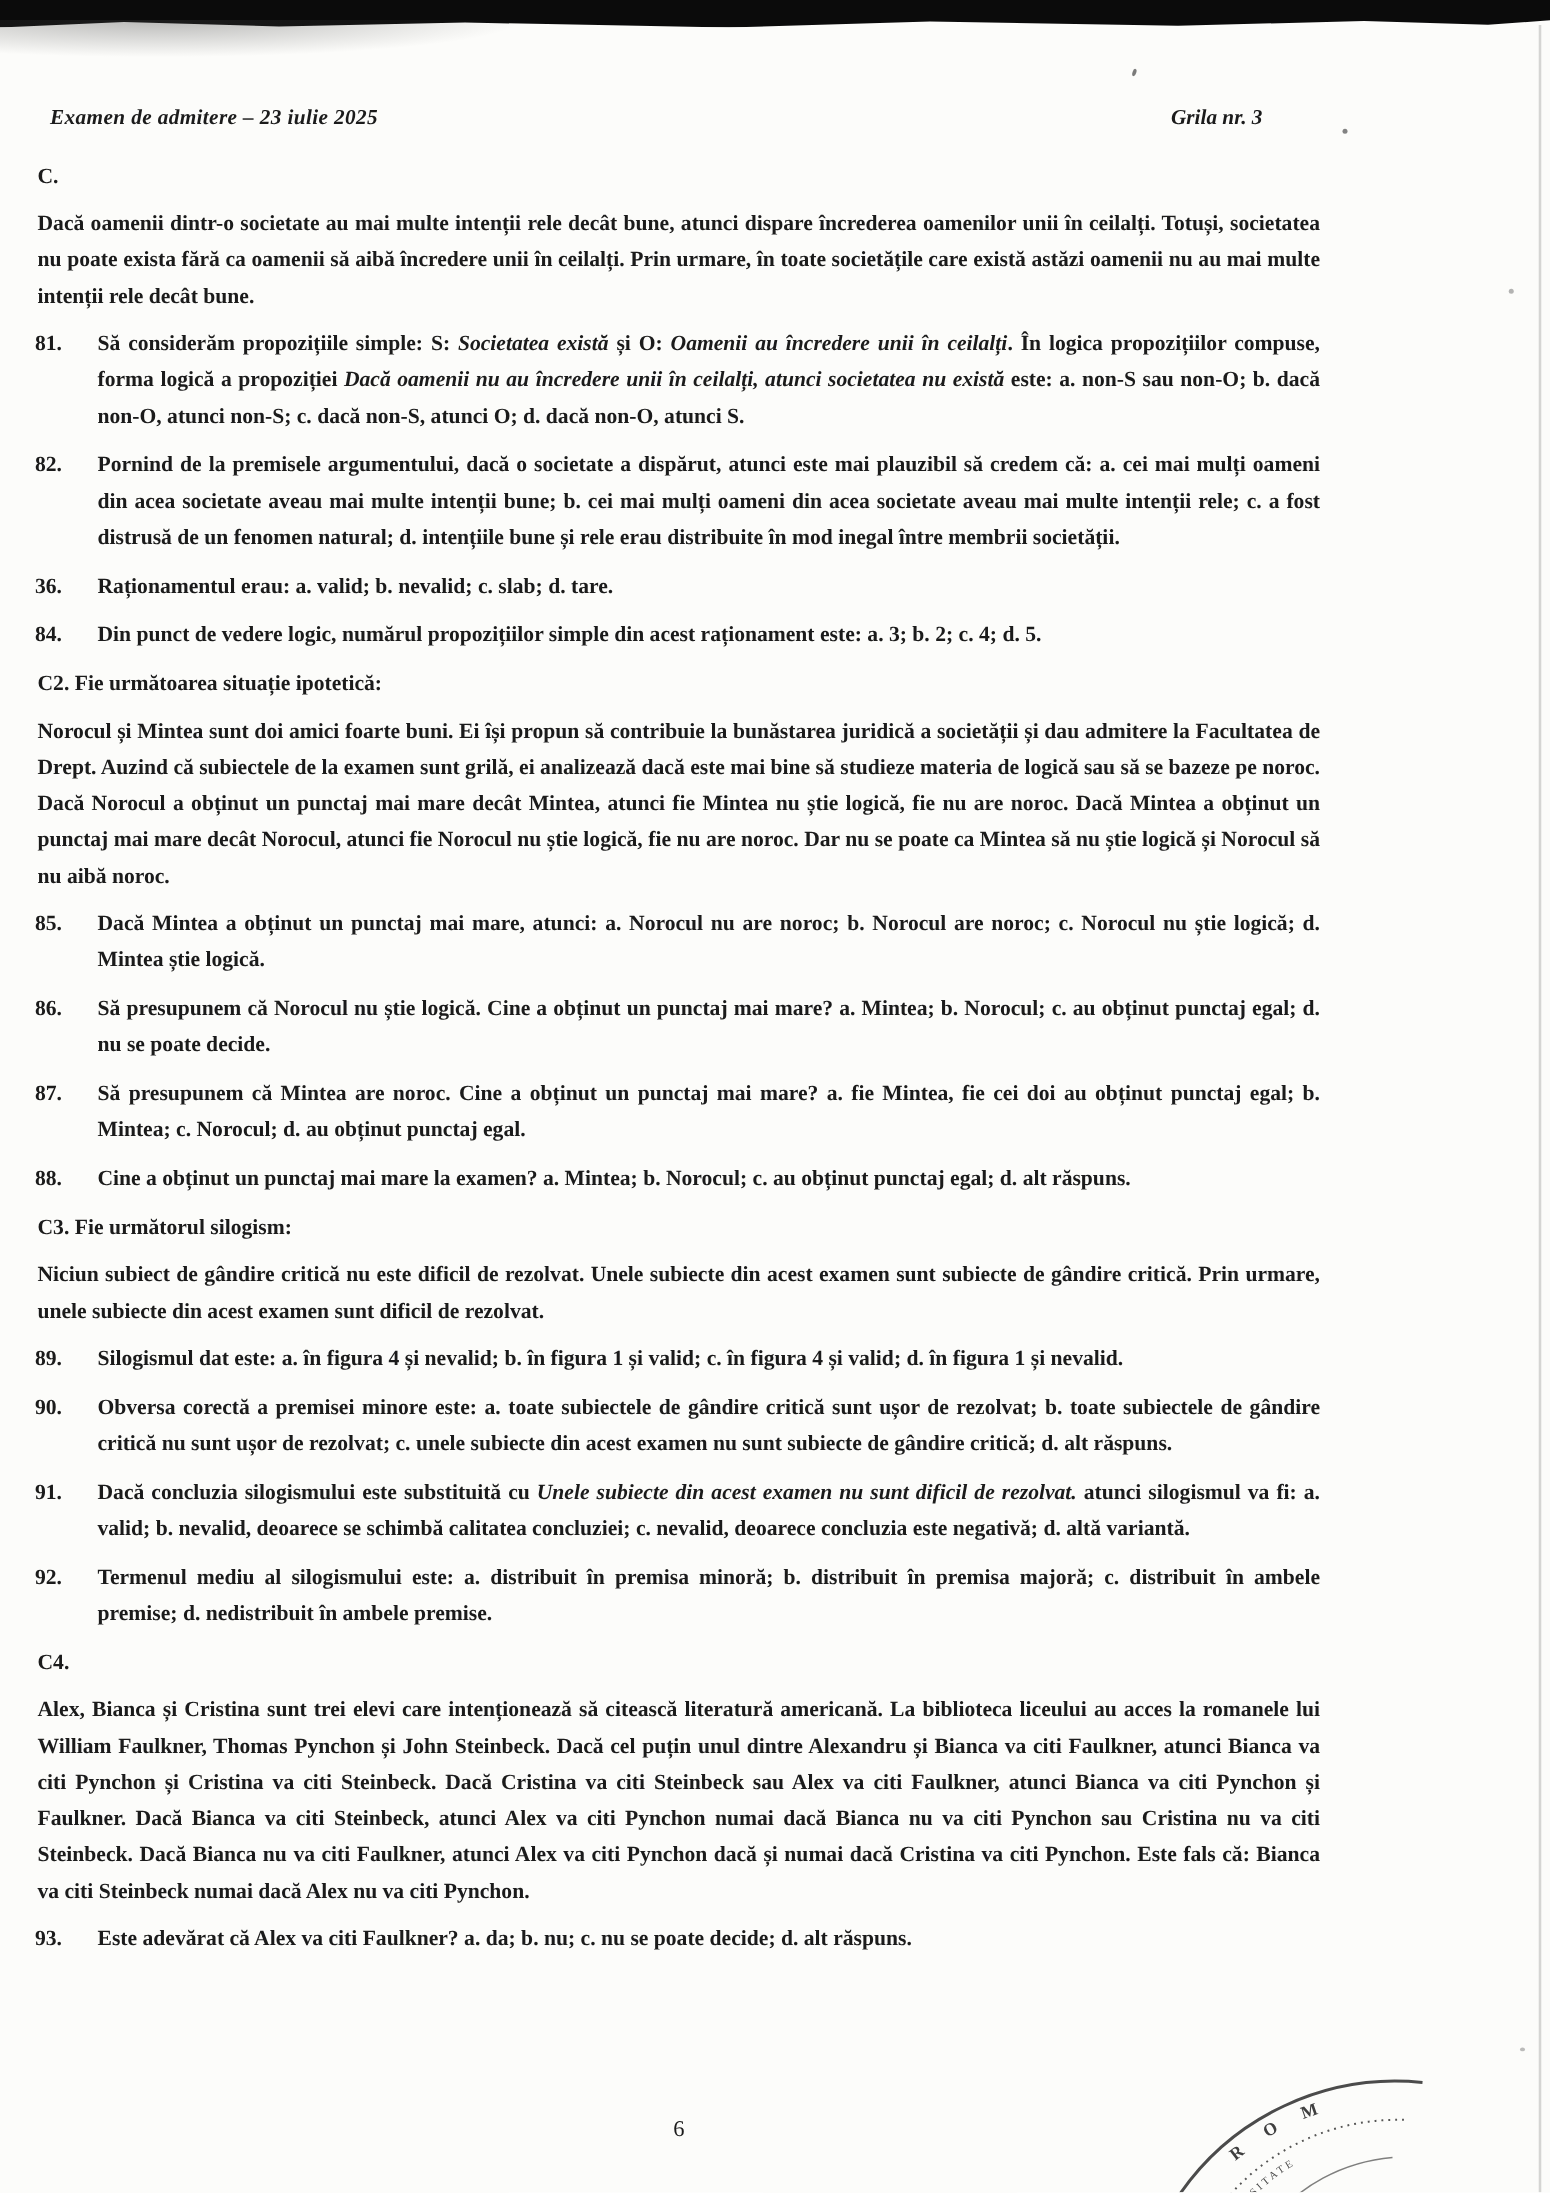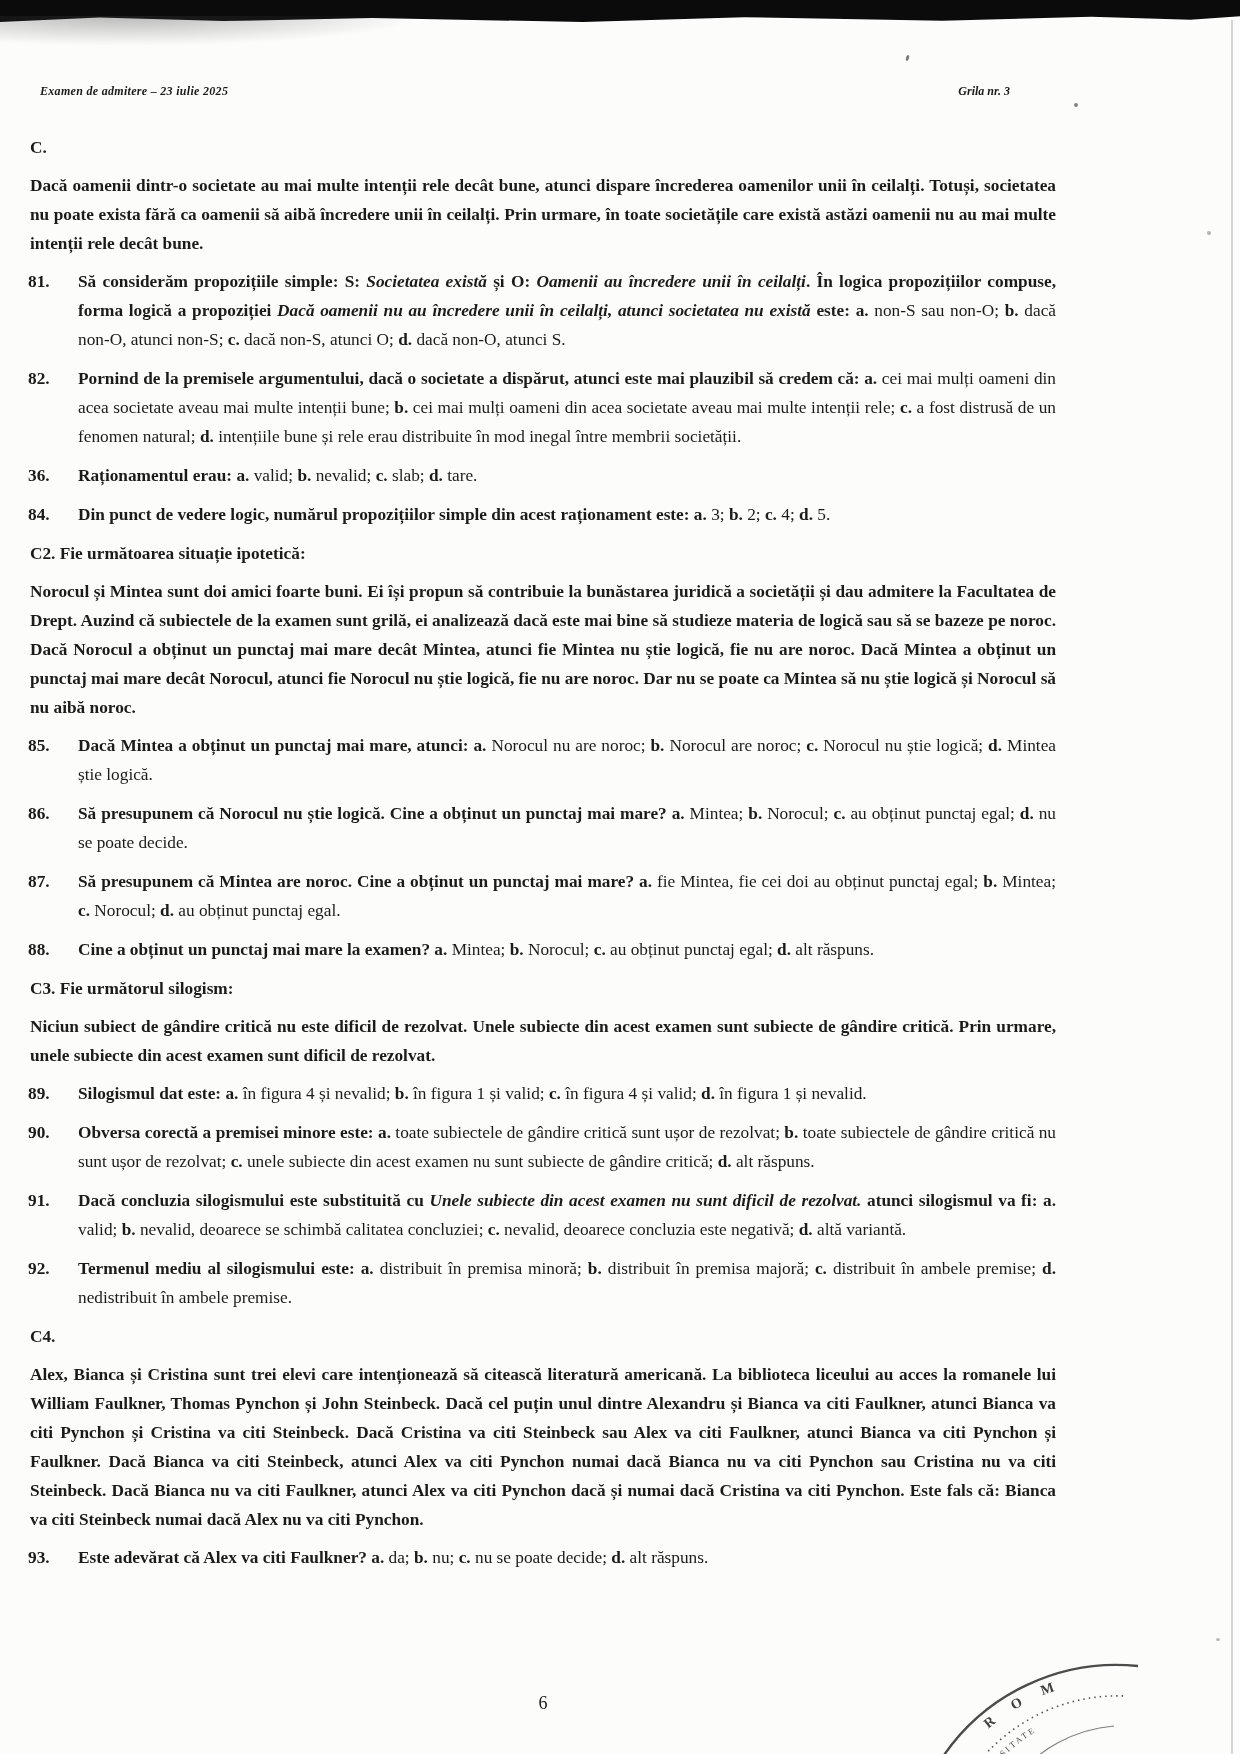--- a/index.html
+++ b/index.html
@@ -28,38 +28,38 @@
   }
   .speck{position:absolute;background:#5a5a5a;border-radius:50%;}
   .speck.s1{left:906px;top:55px;width:3px;height:6px;transform:rotate(18deg);opacity:.8;}
   .speck.s2{left:1074px;top:103px;width:4px;height:4px;opacity:.75;}
   .speck.s3{left:1207px;top:231px;width:4px;height:4px;opacity:.45;}
   .speck.s4{left:1216px;top:1638px;width:4px;height:3px;opacity:.4;}
 
   .content{position:absolute;left:30px;top:84px;width:1026px;}
   .doc-header{
     display:flex;justify-content:space-between;align-items:center;
-    font-weight:bold;font-style:italic;font-size:12px;
-    margin:0 0 34px 0;
+    font-weight:bold;font-style:italic;font-size:17px;
+    margin:0 0 22px 0;
   }
   .doc-header .left{margin-left:10px;letter-spacing:.3px;}
   .doc-header .right{margin-right:46px;}
 
   .doc-body p{
     margin:0 0 9px 0;
     font-size:17.3px;line-height:29px;
     text-align:justify;
   }
   p.heading{font-weight:bold;margin:1px 0 9px 0;}
   p.paragraph{font-weight:bold;}
   p.question{position:relative;padding-left:48px;margin-bottom:10px;}
   .qnum{position:absolute;left:-2px;top:0;font-weight:bold;}
   .seg-b{font-weight:bold;}
   .seg-bi{font-weight:bold;font-style:italic;}
-  .seg-r{font-weight:normal;margin-top:40px;}
+  .seg-r{font-weight:bold;margin-top:40px;}
   .opt-label{font-weight:bold;}
 
   .page-number{
     position:absolute;left:30px;top:1693px;width:1026px;
     text-align:center;font-size:18px;
   }
   .stamp{
     position:absolute;left:938px;top:1650px;width:240px;height:104px;
   }
 </style>

